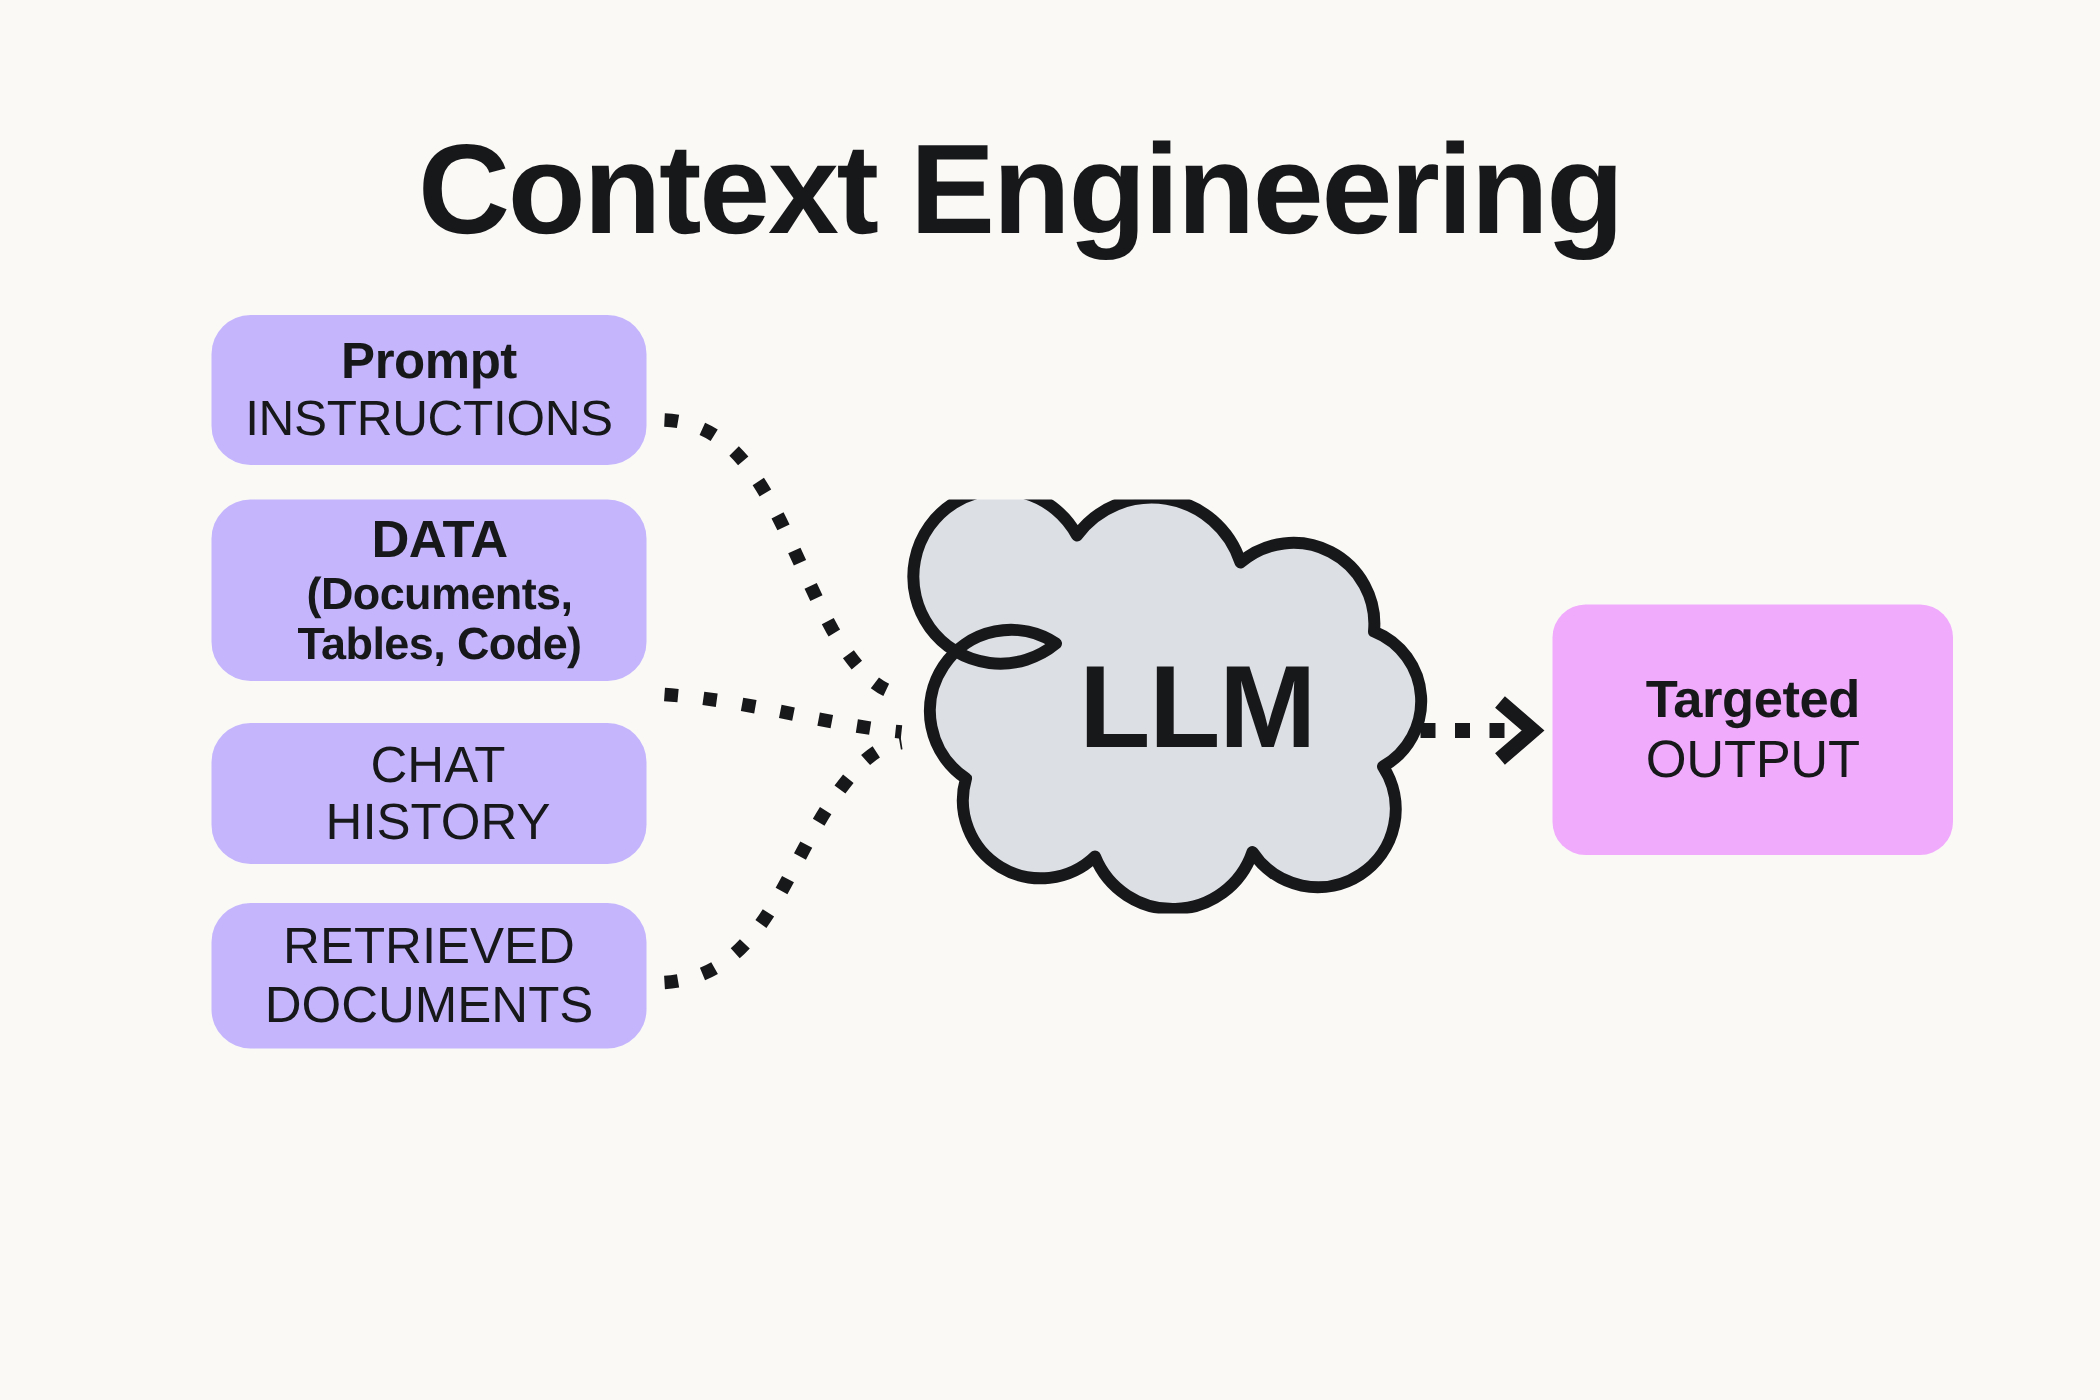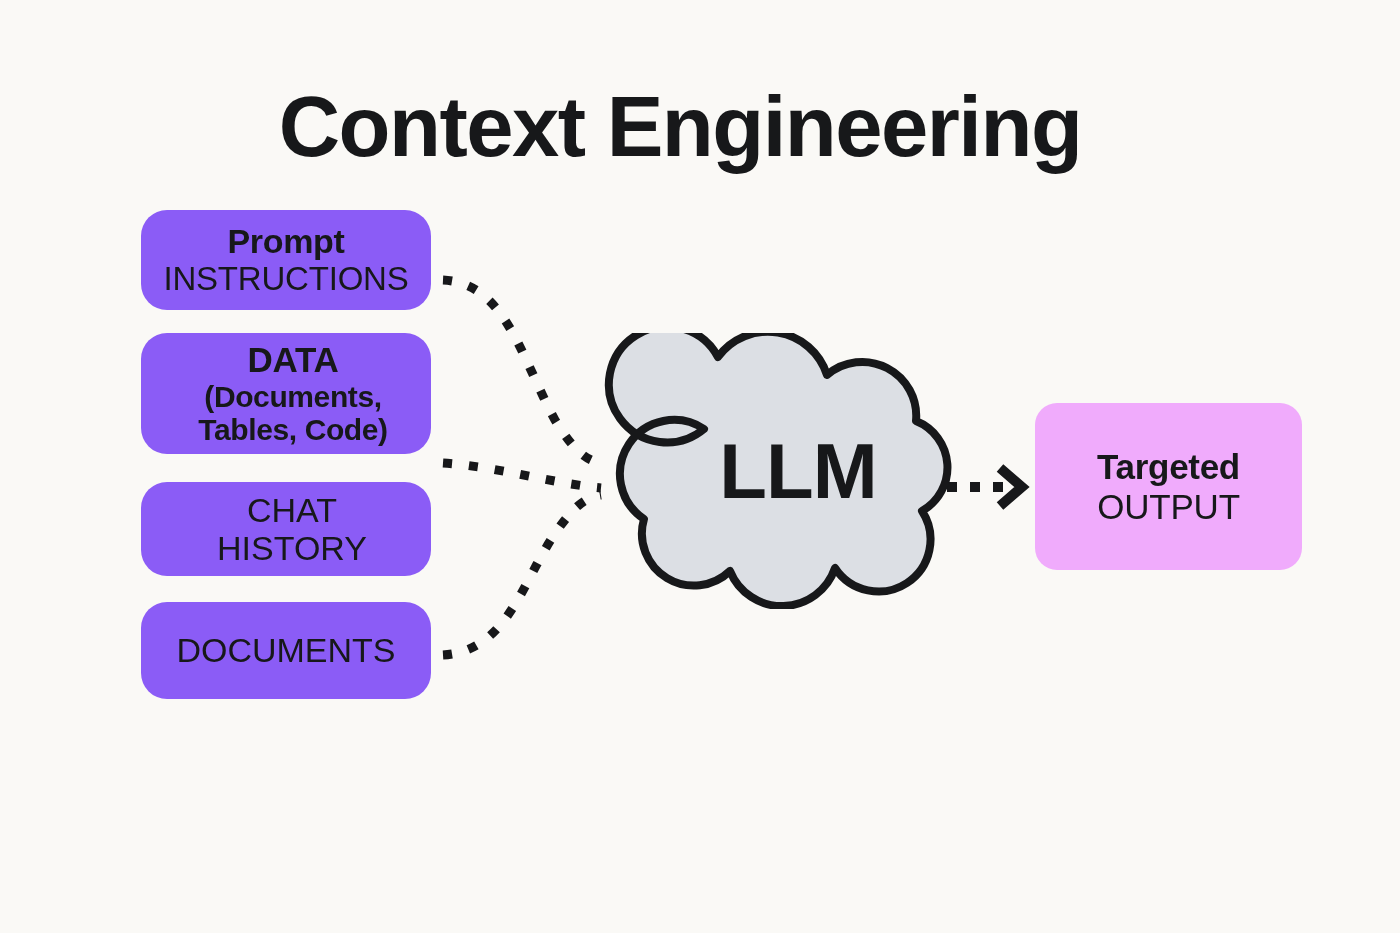--- a/index.html
+++ b/index.html
@@ -34,21 +34,21 @@
     color: #17181a;
     line-height: 1.05;
     white-space: nowrap;
   }
 
   
   .inbox {
     position: absolute;
     left: 141px;
     width: 290px;
-    background: #8b5cf6;
+    background: #c4b5fd;
     border-radius: 26px;
     display: flex;
     flex-direction: column;
     align-items: center;
     justify-content: center;
     text-align: center;
     color: #17181a;
     box-sizing: border-box;
     padding: 4px 8px;
   }
@@ -141,20 +141,21 @@
     <div class="ln sub">(Documents,</div>
     <div class="ln sub">Tables, Code)</div>
   </div>
 
   <div class="inbox" id="box-chat">
     <div class="ln">CHAT</div>
     <div class="ln">HISTORY</div>
   </div>
 
   <div class="inbox" id="box-retrieved">
+    <div class="ln">RETRIEVED</div>
     <div class="ln">DOCUMENTS</div>
   </div>
 
   <svg id="connectors" viewBox="0 0 1400 933">
 
     <path d="M 443,255 C 505,258 520,330 555,395 C 575,428 588,436 601,438" fill="none" stroke="#17181a" stroke-width="9" stroke-linecap="butt" stroke-dasharray="9 17"></path>
 
     <path d="M 443,438 C 500,442 550,458 601,463" fill="none" stroke="#17181a" stroke-width="9" stroke-linecap="butt" stroke-dasharray="9 17"></path>
 
     <path d="M 443,630 C 508,626 522,556 556,507 C 576,478 588,472 601,470" fill="none" stroke="#17181a" stroke-width="9" stroke-linecap="butt" stroke-dasharray="9 17"></path>

